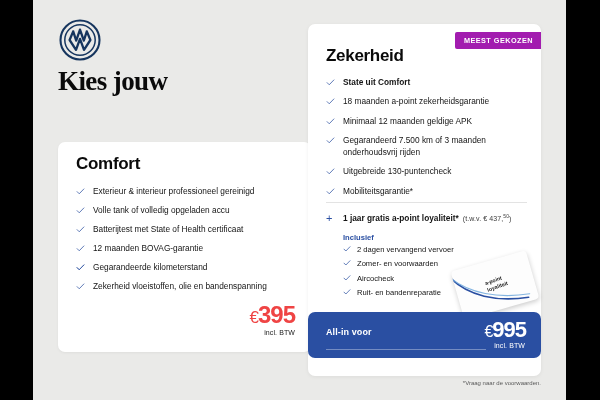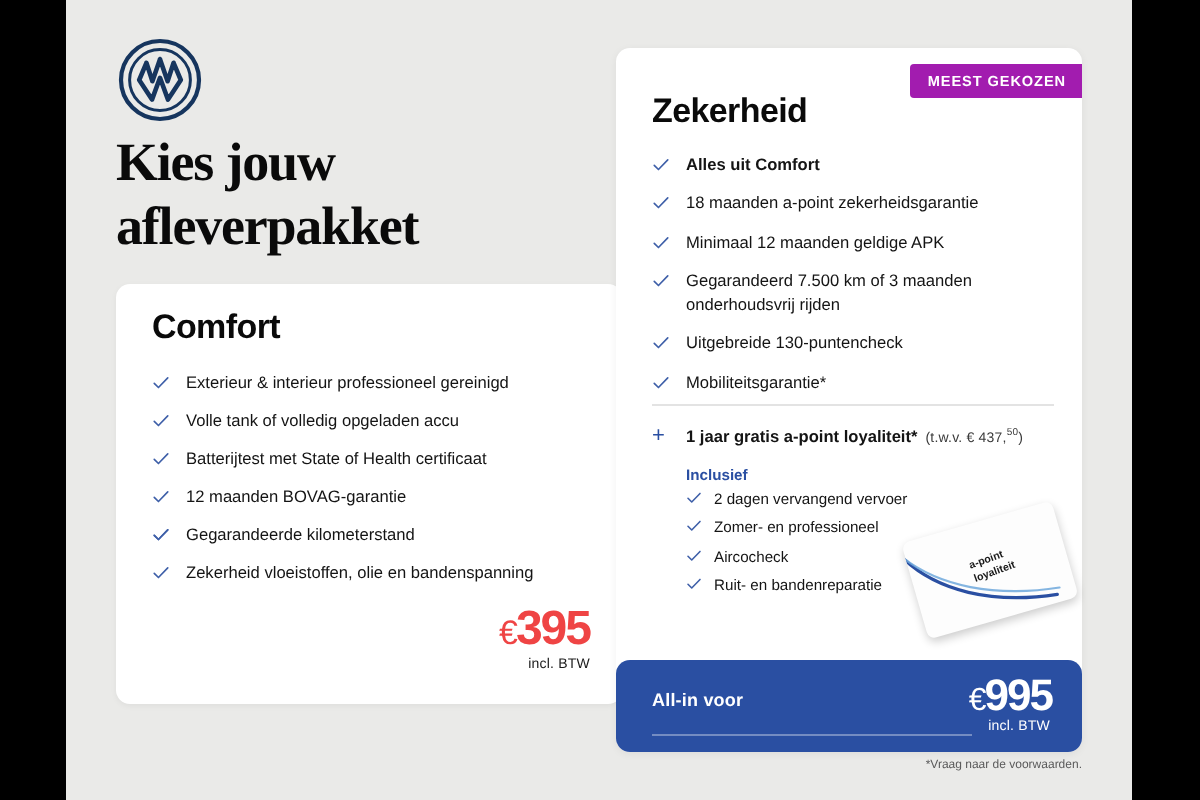--- a/index.html
+++ b/index.html
@@ -130,21 +130,21 @@
     position:absolute; left:-4px; top:-2px; width:90px; height:56px;
   }
   .loy-card .loy-txt {
     position:absolute; left:30px; top:17px;
     font-size:5.3px; font-weight:700; color:#1A1A1A;
     line-height:1.25; transform:rotate(-4deg);
   }
 
   
   .footer-blue {
-    position:absolute; left:275px; top:330px; width:233px; height:46px;
+    position:absolute; left:275px; top:312px; width:233px; height:46px;
     background:#2A4FA2; border-radius:7px;
   }
   .footer-blue .allin {
     position:absolute; left:18px; top:15px;
     font-size:9px; font-weight:700; color:#FFFFFF; letter-spacing:0.1px;
   }
   .footer-blue .amt {
     position:absolute; right:15px; top:7px;
     font-size:22px; font-weight:700; letter-spacing:-1px; color:#FFFFFF;
     line-height:1;
@@ -175,21 +175,20 @@
     <div class="vw-logo">
       <svg viewBox="0 0 44 44" width="44" height="44" aria-hidden="true">
         <circle cx="22" cy="22" r="19.5" fill="none" stroke="#16355E" stroke-width="2.1"></circle>
         <circle cx="22" cy="22" r="15.2" fill="none" stroke="#16355E" stroke-width="1.5"></circle>
         <path d="M22 11.6 L18.2 22.6 L15.2 13.4 M15.2 13.4 L11.6 22.0 M11.6 22.0 L18.0 31.8 L22 20.9 L26 31.8 L32.4 22.0 M32.4 22.0 L28.8 13.4 M28.8 13.4 L25.8 22.6 L22 11.6" fill="none" stroke="#16355E" stroke-width="2.3" stroke-linejoin="round" stroke-linecap="round"></path>
       </svg>
     </div>
 
     <div class="headline">
       <div>Kies jouw</div>
-      <div>afleverpakket</div>
     </div>
 
     <div class="card-comfort">
       <h2>Comfort</h2>
 
       <ul class="list-comfort">
         <li>
           <span class="tick">
             <svg width="9" height="9" viewBox="0 0 12 12">
                 <path d="M1.5 6.2 L4.3 9 L10.5 2.6" fill="none" stroke="#3E5FA8" stroke-width="1.1" stroke-linecap="round" stroke-linejoin="round"></path>
@@ -256,21 +255,21 @@
       <div class="badge">MEEST GEKOZEN</div>
       <h2>Zekerheid</h2>
 
       <ul class="list-zeker">
         <li class="bold">
           <span class="tick">
             <svg width="9" height="9" viewBox="0 0 12 12">
                 <path d="M1.5 6.2 L4.3 9 L10.5 2.6" fill="none" stroke="#3E5FA8" stroke-width="1.1" stroke-linecap="round" stroke-linejoin="round"></path>
               </svg>
           </span>
-          <span>Alles uit Comfort</span>
+          <span>State uit Comfort</span>
         </li>
         <li>
           <span class="tick">
             <svg width="9" height="9" viewBox="0 0 12 12">
                 <path d="M1.5 6.2 L4.3 9 L10.5 2.6" fill="none" stroke="#3E5FA8" stroke-width="1.1" stroke-linecap="round" stroke-linejoin="round"></path>
               </svg>
           </span>
           <span>18 maanden a-point zekerheidsgarantie</span>
         </li>
         <li>
@@ -324,21 +323,21 @@
               </svg>
           </span>
           <span>2 dagen vervangend vervoer</span>
         </li>
         <li>
           <span class="tick">
             <svg width="8" height="8" viewBox="0 0 12 12">
                 <path d="M1.5 6.2 L4.3 9 L10.5 2.6" fill="none" stroke="#3E5FA8" stroke-width="1.2" stroke-linecap="round" stroke-linejoin="round"></path>
               </svg>
           </span>
-          <span>Zomer- en professioneel</span>
+          <span>Zomer- en voorwaarden</span>
         </li>
         <li>
           <span class="tick">
             <svg width="8" height="8" viewBox="0 0 12 12">
                 <path d="M1.5 6.2 L4.3 9 L10.5 2.6" fill="none" stroke="#3E5FA8" stroke-width="1.2" stroke-linecap="round" stroke-linejoin="round"></path>
               </svg>
           </span>
           <span>Aircocheck</span>
         </li>
         <li>

